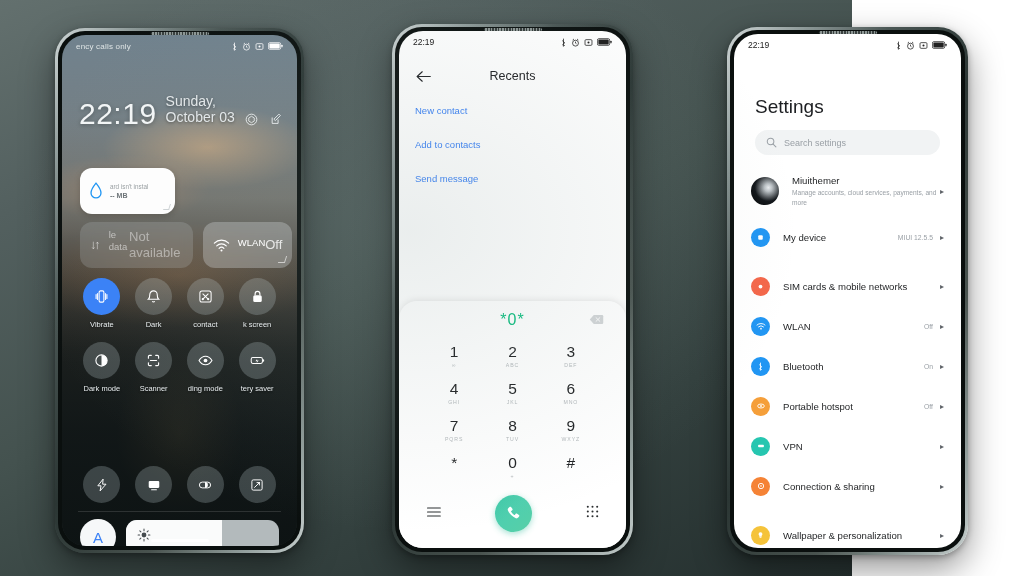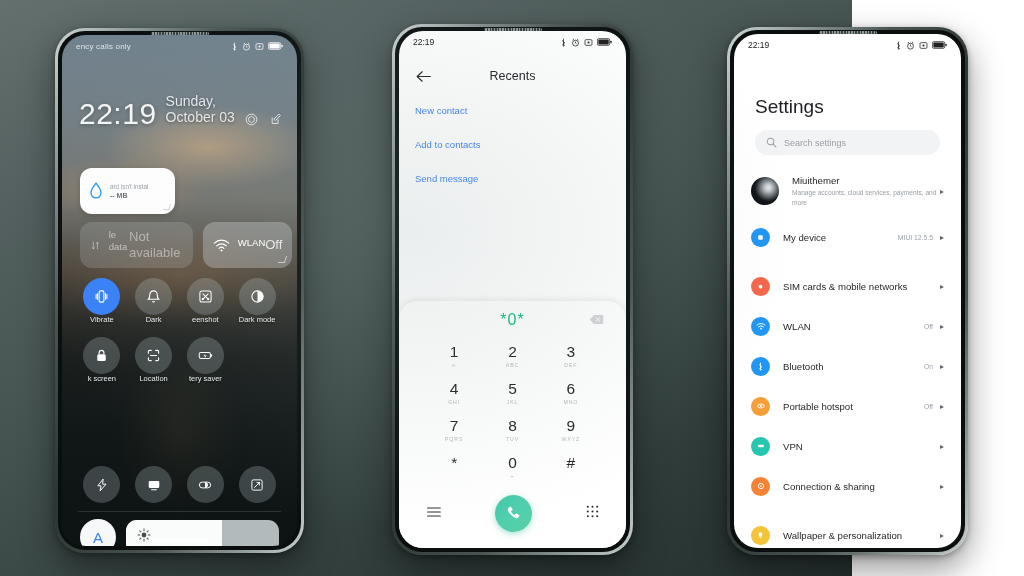--- a/index.html
+++ b/index.html
@@ -121,21 +121,21 @@
   .bt-text { display: flex; flex-direction: row; line-height: 1.25; }
   .bt-title { font-size: 9.5px; }
   .bt-sub { font-size: 13px; opacity: .8; }
   .bt-corner { position: absolute; right: 6px; bottom: 5px; width: 7px; height: 7px; border-right: 1.4px solid rgba(255,255,255,.6); border-bottom: 1.4px solid rgba(255,255,255,.6); transform: skewX(-18deg); }
 
   .toggle-grid {
     position: absolute; left: 14px; right: 14px; top: 243px;
     display: grid; grid-template-columns: repeat(4, 1fr);
     row-gap: 13px; z-index: 20;
   }
-  .tg-cell { display: flex; flex-direction: column; align-items: center; }
+  .tg-cell { display: flex; flex-direction: column; align-items: center; gap: 5px; }
   .tg-circle {
     width: 37px; height: 37px; border-radius: 50%;
     background: rgba(190,203,207,.26);
     display: flex; align-items: center; justify-content: center;
     color: #fff;
   }
   .tg-circle.on { background: #3b82f6; }
   .tg-label { font-size: 7.5px; color: #e7ecee; text-shadow: 0 1px 2px rgba(0,0,0,.5); white-space: nowrap; }
 
   .toggle-row-2 {
@@ -312,48 +312,57 @@
           </div>
           <div class="tg-cell">
             <span class="tg-circle">
               <svg width="17" height="17" viewBox="0 0 20 20">
                   <rect x="3.4" y="3.4" width="13.2" height="13.2" rx="2.4" stroke="#fff" stroke-width="1.2" fill="none"></rect>
                   <path d="M6.6 6.6l6.8 6.8M13.4 6.6l-6.8 6.8" stroke="#fff" stroke-width="1.2"></path>
                   <circle cx="6.8" cy="13.2" r="1.3" fill="#fff"></circle>
                   <circle cx="13.2" cy="13.2" r="1.3" fill="#fff"></circle>
                 </svg>
             </span>
-            <span class="tg-label">eenshot</span>
+            <span class="tg-label">contact</span>
+          </div>
+          <div class="tg-cell">
+            <span class="tg-circle">
+              <svg width="17" height="17" viewBox="0 0 20 20">
+                  <rect x="5" y="8.6" width="10" height="8" rx="1.8" fill="#fff"></rect>
+                  <path d="M7.2 8.6V6.8a2.8 2.8 0 0 1 5.6 0v1.8" stroke="#fff" stroke-width="1.4" fill="none"></path>
+                </svg>
+            </span>
+            <span class="tg-label">k screen</span>
           </div>
           <div class="tg-cell">
             <span class="tg-circle">
               <svg width="17" height="17" viewBox="0 0 20 20">
                   <circle cx="10" cy="10" r="6.6" stroke="#fff" stroke-width="1.3" fill="none"></circle>
                   <path d="M10 3.4a6.6 6.6 0 0 1 0 13.2z" fill="#fff"></path>
                 </svg>
             </span>
             <span class="tg-label">Dark mode</span>
           </div>
           <div class="tg-cell">
             <span class="tg-circle">
               <svg width="17" height="17" viewBox="0 0 20 20">
-                  <rect x="5" y="8.6" width="10" height="8" rx="1.8" fill="#fff"></rect>
-                  <path d="M7.2 8.6V6.8a2.8 2.8 0 0 1 5.6 0v1.8" stroke="#fff" stroke-width="1.4" fill="none"></path>
-                </svg>
-            </span>
-            <span class="tg-label">k screen</span>
-          </div>
-          <div class="tg-cell">
-            <span class="tg-circle">
-              <svg width="17" height="17" viewBox="0 0 20 20">
                   <path d="M4 7.4V5.4c0-.8.6-1.4 1.4-1.4h2M16 7.4V5.4c0-.8-.6-1.4-1.4-1.4h-2M4 12.6v2c0 .8.6 1.4 1.4 1.4h2M16 12.6v2c0 .8-.6 1.4-1.4 1.4h-2" stroke="#fff" stroke-width="1.3" fill="none" stroke-linecap="round"></path>
                   <path d="M6.4 10h7.2" stroke="#fff" stroke-width="1.3" stroke-linecap="round"></path>
                 </svg>
             </span>
-            <span class="tg-label">Location</span>
+            <span class="tg-label">Scanner</span>
+          </div>
+          <div class="tg-cell">
+            <span class="tg-circle">
+              <svg width="17" height="17" viewBox="0 0 20 20">
+                  <path d="M2.4 10S5.4 5 10 5s7.6 5 7.6 5-3 5-7.6 5S2.4 10 2.4 10z" stroke="#fff" stroke-width="1.3" fill="none"></path>
+                  <circle cx="10" cy="10" r="2.2" fill="#fff"></circle>
+                </svg>
+            </span>
+            <span class="tg-label">ding mode</span>
           </div>
           <div class="tg-cell">
             <span class="tg-circle">
               <svg width="17" height="17" viewBox="0 0 20 20">
                   <rect x="2.6" y="6.6" width="13.2" height="6.8" rx="1.8" stroke="#fff" stroke-width="1.2" fill="none"></rect>
                   <rect x="16.4" y="8.6" width="1.4" height="2.8" rx="0.7" fill="#fff"></rect>
                   <path d="M9.6 8.2l-2 2.6h2l-.6 2 2.4-2.8h-2z" fill="#fff"></path>
                 </svg>
             </span>
             <span class="tg-label">tery saver</span>

